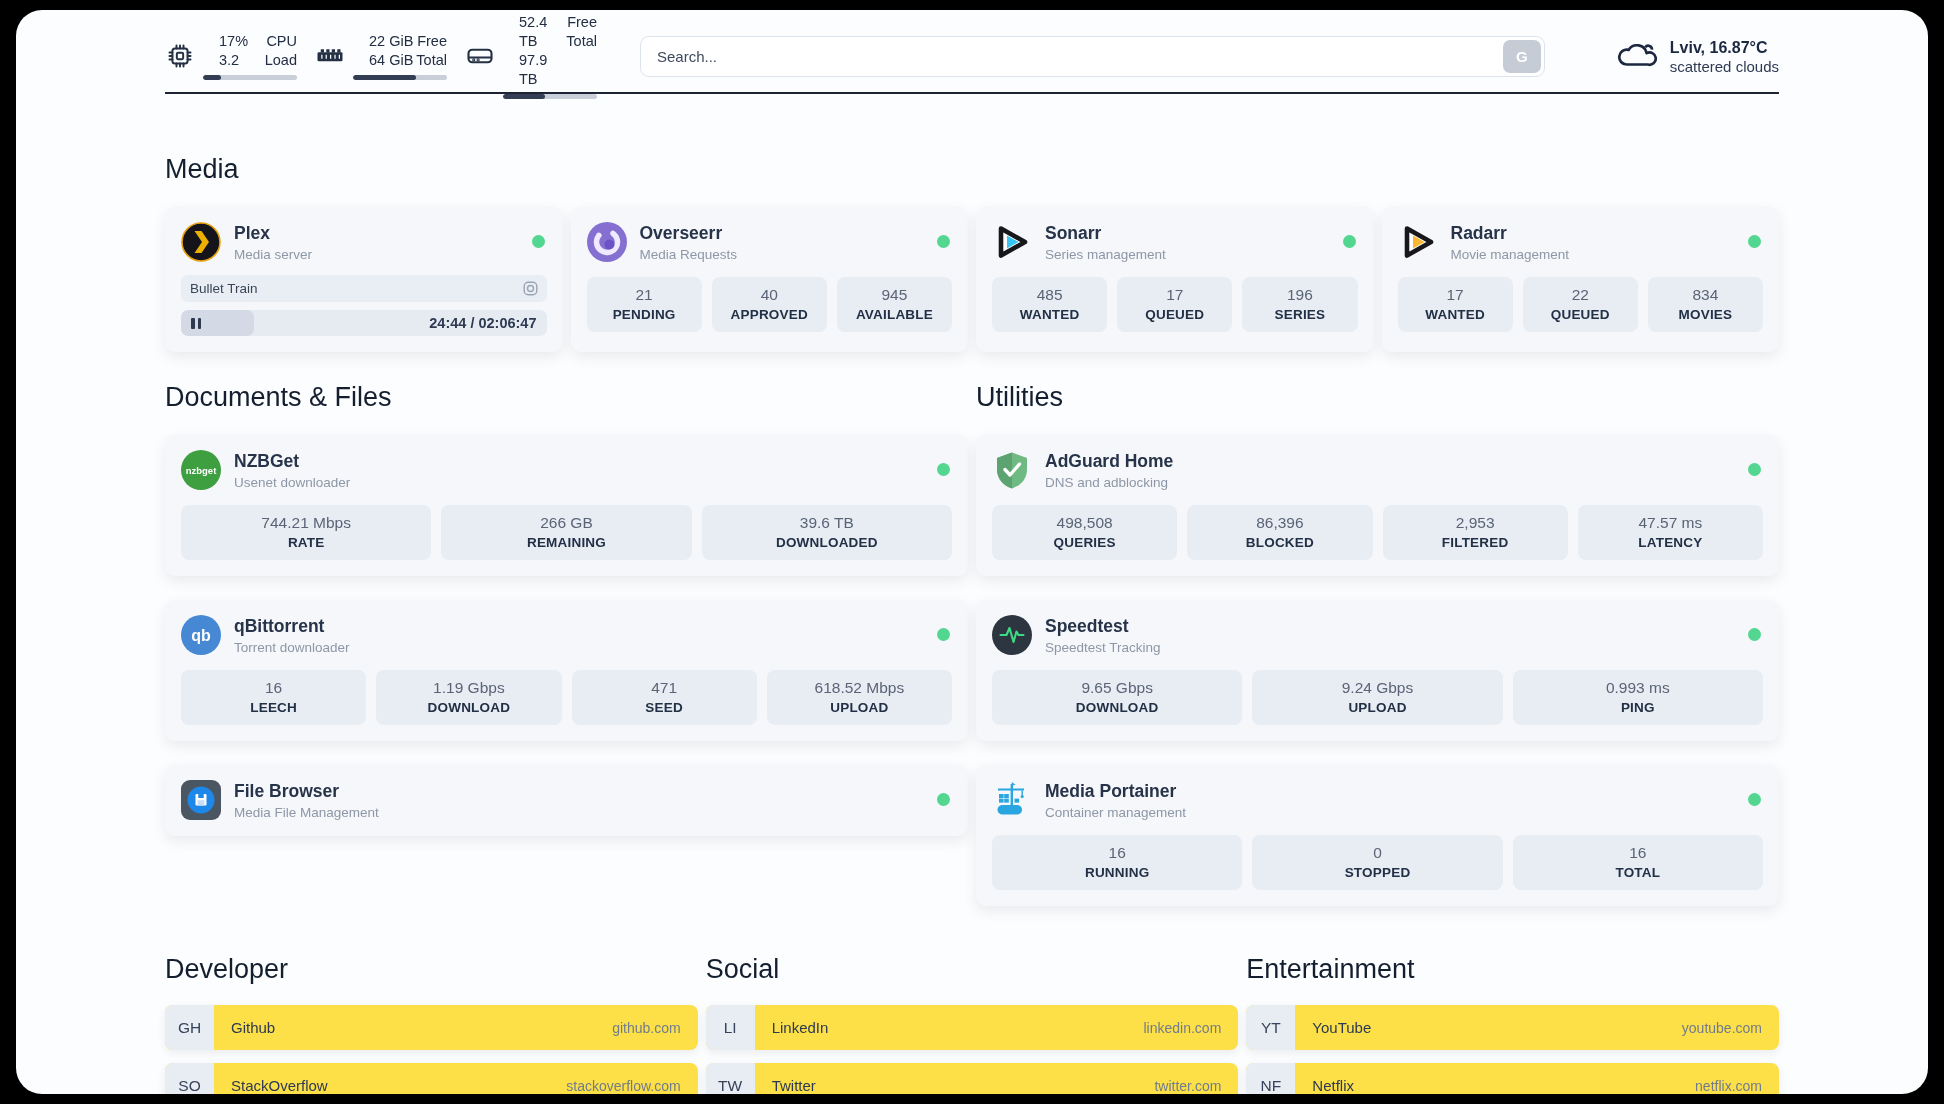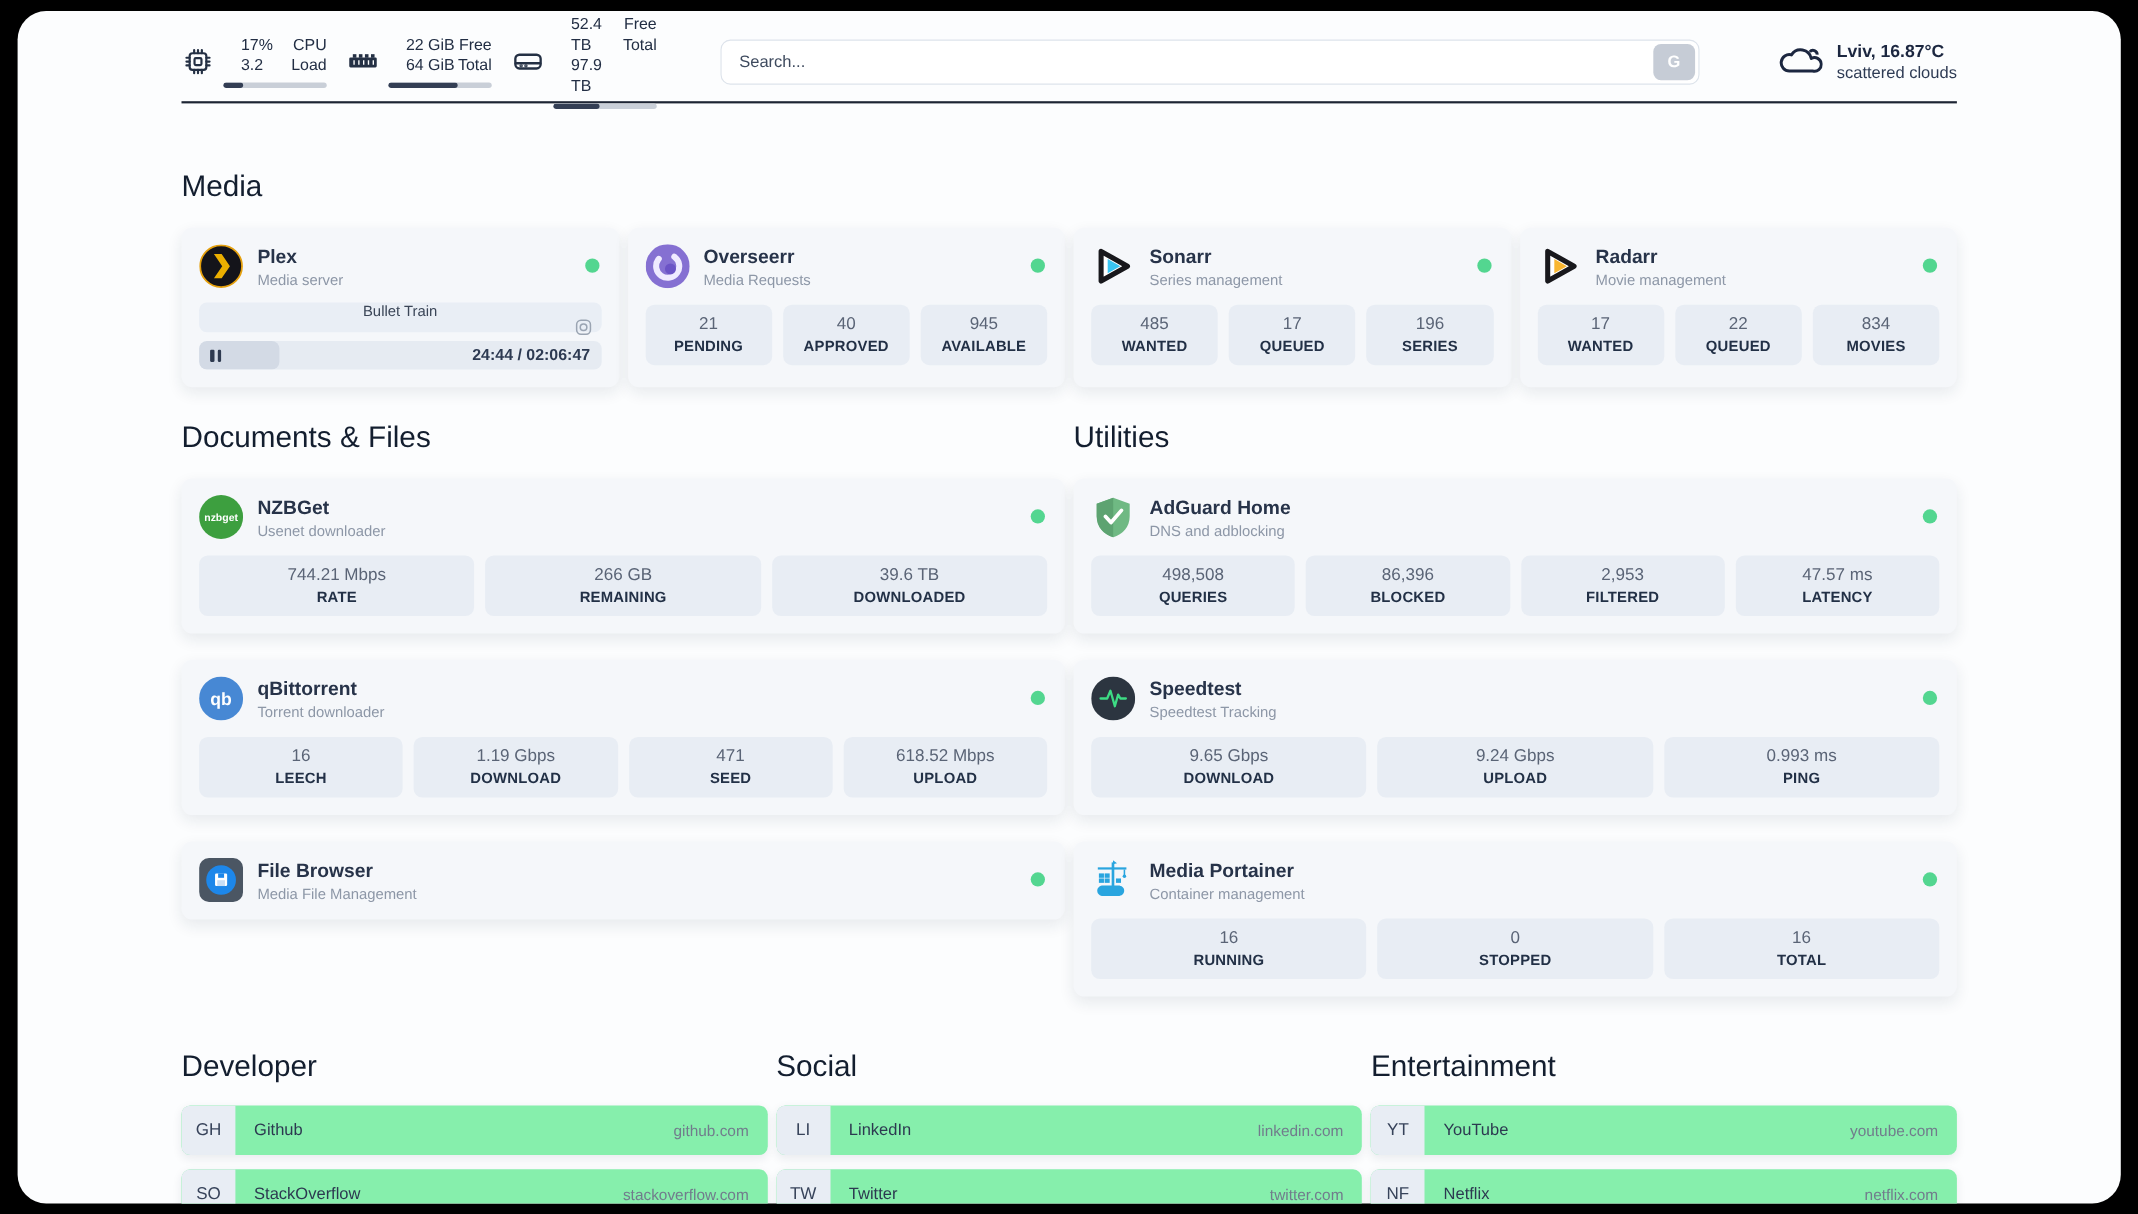--- a/index.html
+++ b/index.html
@@ -12,21 +12,21 @@
   .topbar { display:flex; align-items:center; padding-top:30px; height:62px; }
   .monitor { display:flex; gap:8px; margin-right:18px; }
   .m-icon { width:30px; display:flex; align-items:center; justify-content:center; }
   .m-body { width:94px; }
   .m-rows { display:flex; justify-content:space-between;margin-left:16px; }
   .m-col { display:flex; flex-direction:column; font-size:14.5px; color:#222e44; line-height:1.32; }
   .m-labs { text-align:right; }
   .m-bar { margin-top:5px; height:5px; background:#c9cfd8; border-radius:3px; overflow:hidden; }
   .m-fill { height:100%; background:#333e54; border-radius:3px; }
 
-  .search-wrap { flex:1; margin:0 70px 0 40px; position:relative; }
+  .search-wrap { flex:1; margin:0 70px 0 25px; position:relative; }
   .search-input { width:100%; height:41px; border:1.5px solid #dde3eb; border-radius:9px;
                   background:#fff; padding:0 56px 0 16px; font-size:15px; color:#223047;
                   font-family:"Liberation Sans", sans-serif; outline:none; }
   .search-input::placeholder { color:#3e4a5e; opacity:1; }
   .search-btn { position:absolute; right:4px; top:4px; width:38px; height:33px; background:#c6ccd6;
                 border:none; border-radius:7px; color:#fff; font-size:15px; font-weight:bold;
                 display:flex; align-items:center; justify-content:center; cursor:pointer; }
   .weather { display:flex; align-items:center; gap:13px; }
   .w-loc { font-size:16px; font-weight:700; color:#1c2740; line-height:1.35; }
   .w-cond { font-size:15px; color:#2e3b54; }
@@ -51,34 +51,34 @@
   .status-dot { position:absolute; top:28px; right:18px; width:13px; height:13px;
                 border-radius:50%; background:#53d690; }
 
   .tiles { display:flex; gap:10px; margin-top:15px; }
   .tile { flex:1; background:#e8edf4; border-radius:8px; text-align:center; padding:9px 4px 10px; }
   .tile-value { font-size:15.5px; color:#5a6476; }
   .tile-label { font-size:13.5px; font-weight:700; color:#223046; margin-top:3px; letter-spacing:.2px; }
 
   
   .np-row { margin-top:13px; background:#e9eef5; border-radius:7px; height:27px;
-            display:flex; align-items:center; padding:0 9px;flex-direction:column; }
+            display:flex; align-items:center; padding:0 9px; }
   .np-title { font-size:13.5px; color:#3a4557; }
   .np-ico { margin-left:auto; display:flex; }
   .pg-row { margin-top:8px; background:#e6ebf2; border-radius:7px; height:26px; position:relative;
             display:flex; align-items:center; padding:0 10px; overflow:hidden; }
   .pg-elapsed { position:absolute; left:0; top:0; bottom:0; background:#d3dae5; border-radius:7px; }
   .pg-time { margin-left:auto; font-size:14.5px; font-weight:600; color:#2d3a52; position:relative; }
   .pause { position:relative; display:flex; gap:3px; }
   .pause i { display:block; width:3.5px; height:11px; background:#2e3a50; border-radius:1px; }
 
   
   .grid3 { display:grid; grid-template-columns:repeat(3,1fr); gap:8px; }
   .bm-list { display:flex; flex-direction:column; gap:13px; padding-bottom:30px; }
-  .bm-row { height:45px; background:#86efac; border-radius:8px; box-shadow:0 3px 9px rgba(25,39,62,.08);
+  .bm-row { height:45px; background:#fde047; border-radius:8px; box-shadow:0 3px 9px rgba(25,39,62,.08);
             display:flex; align-items:center; overflow:hidden; cursor:pointer; }
   .bm-abbr { width:49px; align-self:stretch; background:#e8edf4; display:flex; align-items:center;
              justify-content:center; font-size:15.5px; color:#37435a; flex:none; }
   .bm-name { margin-left:17px; font-size:15px; color:#2c3950; }
   .bm-url { margin-left:auto; margin-right:17px; font-size:14px; color:#717c8c; }
 </style>
 </head>
 <body>
 
 <div class="frame">

